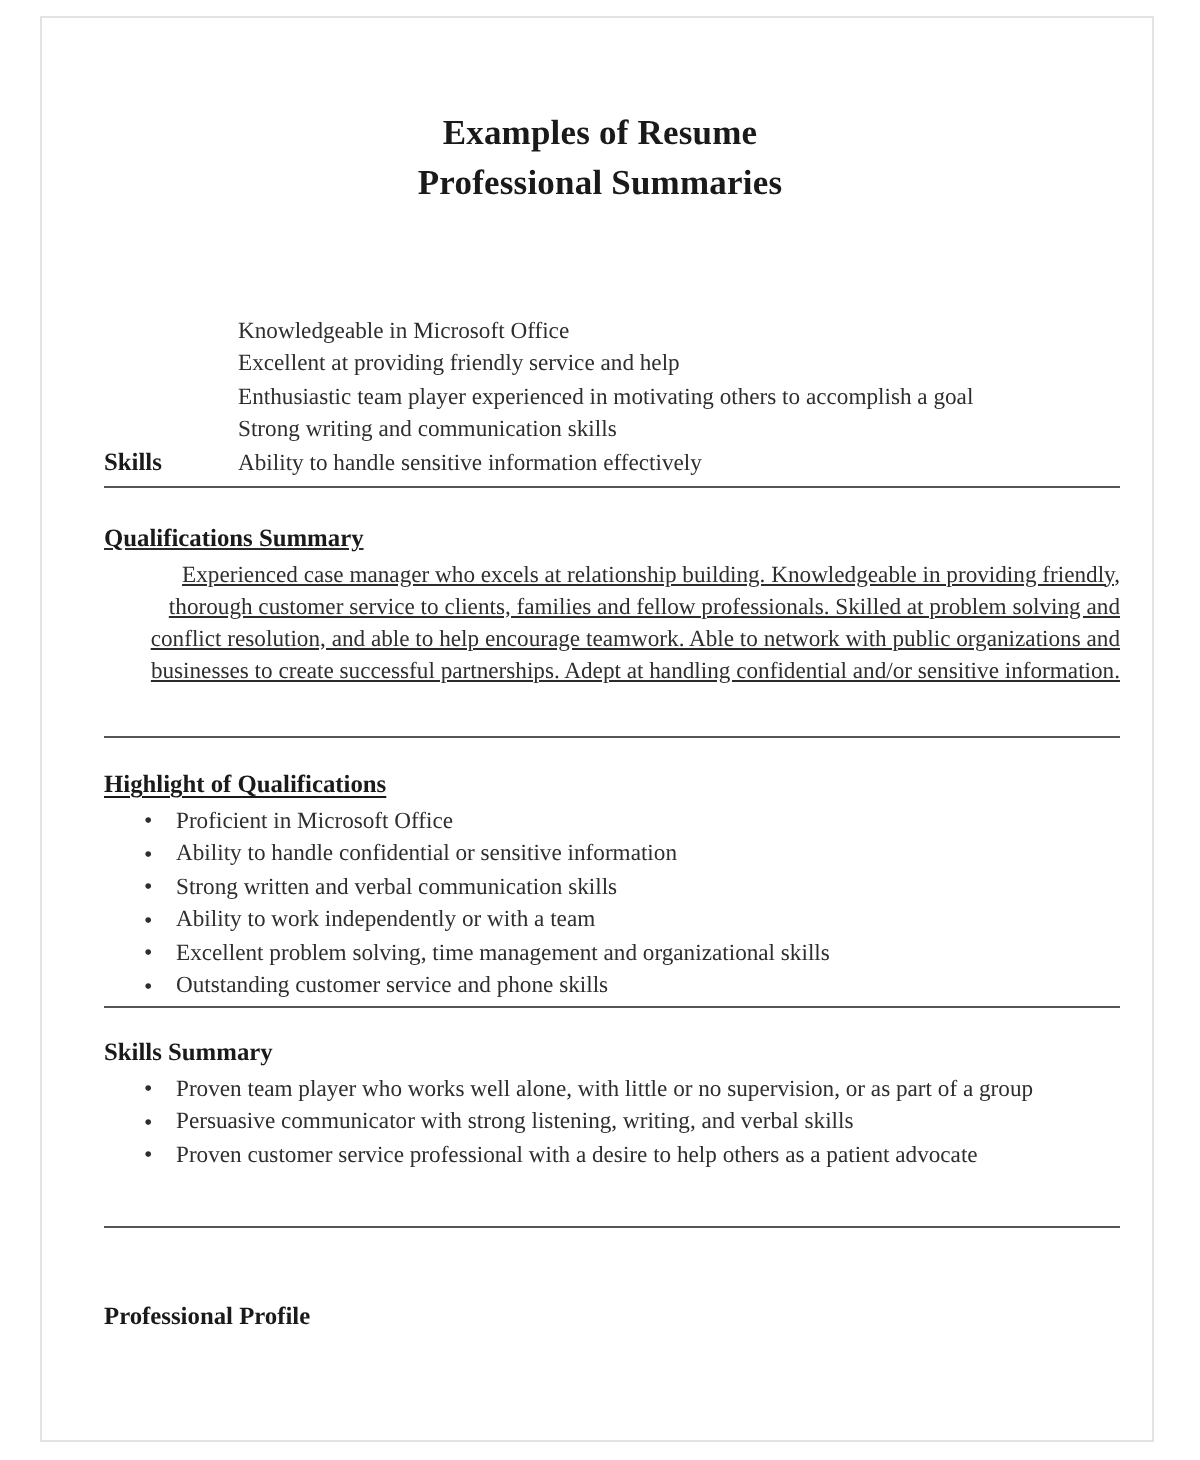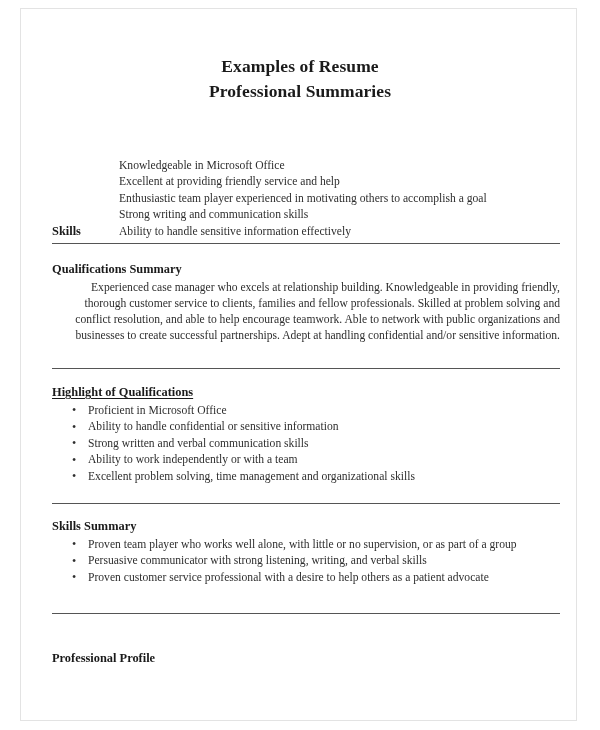--- a/index.html
+++ b/index.html
@@ -151,35 +151,36 @@
         <div class="skill-line">Excellent at providing friendly service and help</div>
         <div class="skill-line">Enthusiastic team player experienced in motivating others to accomplish a goal</div>
         <div class="skill-line">Strong writing and communication skills</div>
         <div class="skill-line">Ability to handle sensitive information effectively</div>
       </div>
     </div>
   </div>
 
   <div class="divider" style="top:243px;"></div>
 
-  <div class="section" style="top:262px;">
+  <div class="section" style="top:262px;text-decoration:underline;">
     <div class="sec-heading">Qualifications Summary</div>
     <p class="para">Experienced case manager who excels at relationship building.  Knowledgeable in providing friendly, thorough customer service to clients, families and fellow professionals.  Skilled at problem solving and conflict resolution, and able to help encourage teamwork.  Able to network with public organizations and businesses to create successful partnerships.  Adept at handling confidential and/or sensitive information.</p>
   </div>
 
   <div class="divider" style="top:368px;"></div>
 
   <div class="section" style="top:385px;">
     <div class="sec-heading underlined">Highlight of Qualifications</div>
     <ul class="bullets">
       <li>Proficient in Microsoft Office</li>
       <li>Ability to handle confidential or sensitive information</li>
       <li>Strong written and verbal communication skills</li>
       <li>Ability to work independently or with a team</li>
       <li>Excellent problem solving, time management and organizational skills</li>
+      <li>Outstanding customer service and phone skills</li>
     </ul>
   </div>
 
   <div class="divider" style="top:503px;"></div>
 
   <div class="section" style="top:519px;">
     <div class="sec-heading">Skills Summary</div>
     <ul class="bullets">
       <li>Proven team player who works well alone, with little or no supervision, or as part of a group</li>
       <li>Persuasive communicator with strong listening, writing, and verbal skills</li>

